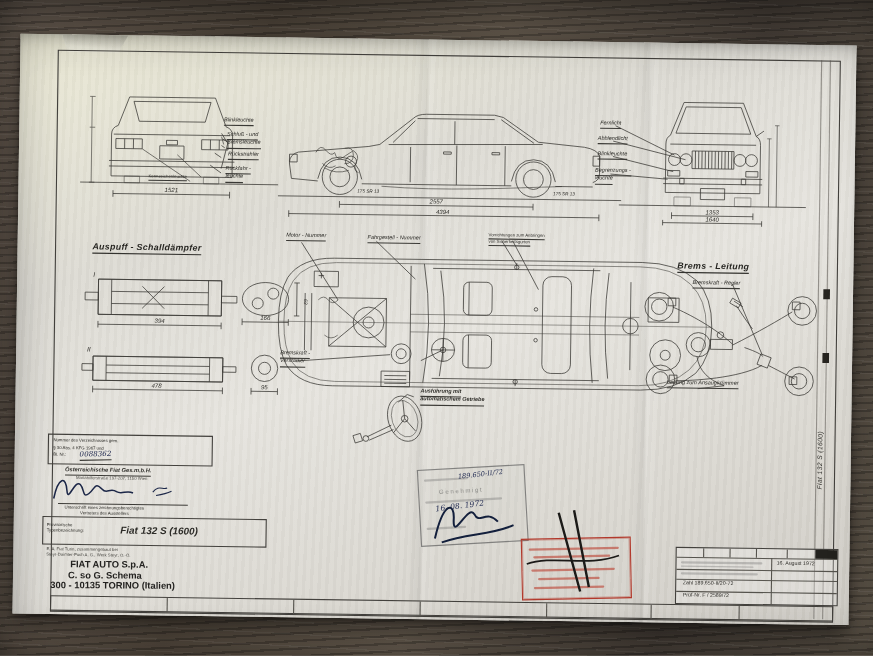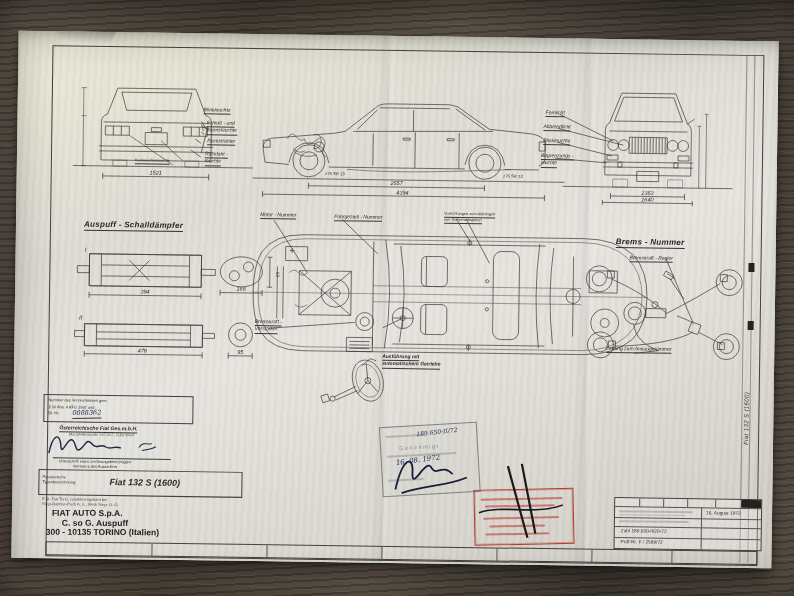--- a/index.html
+++ b/index.html
@@ -240,21 +240,21 @@
     <ellipse cx="48" cy="27" rx="15" ry="21" transform="rotate(-18 48 27)" stroke-width="1.1"></ellipse>
     <ellipse cx="48" cy="27" rx="11.5" ry="17" transform="rotate(-18 48 27)" opacity=".7"></ellipse>
     <circle cx="48" cy="27" r="3"></circle>
     <path d="M48,27 L38,40 M48,27 L58,38 M48,27 L46,10"></path>
     <path d="M36,33 L14,44 M38,37 L16,47"></path>
     <circle cx="13" cy="45.5" r="2.6"></circle>
     <rect x="2" y="42" width="7" height="7" transform="rotate(-18 5 45)"></rect>
     <path d="M42,12 l8,-7 M50,5 l6,2" stroke-width="1"></path>
   </svg>
 
-  <div class="h" style="left:600px;top:198px">Brems - Nummer</div>
+  <div class="h" style="left:600px;top:198px">Brems - Leitung</div>
   <div class="lbl" style="left:614px;top:216px"><span>Bremskraft - Regler</span></div>
   <div class="lbl" style="left:592px;top:307px"><span>Leitung zum Ansaugkrümmer</span></div>
   <svg class="d" style="left:562px;top:212px" width="182" height="112" viewBox="0 0 182 112">
     <circle cx="22" cy="28" r="13"></circle>
       <circle cx="22" cy="28" r="7"></circle>
     <circle cx="152" cy="30" r="13"></circle>
       <circle cx="152" cy="30" r="7"></circle>
     <circle cx="24" cy="94" r="13"></circle>
       <circle cx="24" cy="94" r="7"></circle>
     <circle cx="150" cy="94" r="13"></circle>
@@ -293,22 +293,22 @@
   </svg>
   <div style="position:absolute;left:40px;top:426px;width:118px;height:1px;background:#3c3b37"></div>
   <div class="lbl tiny" style="left:46px;top:428px;text-align:center"><span style="border:none">Unterschrift eines zeichnungsberechtigten</span><br><span style="border:none">Vertreters des Ausstellers</span></div>
 
   <div class="box" style="left:26px;top:438px;width:202px;height:24px">
     <div class="lbl tiny" style="left:3px;top:5px"><span style="border:none">Provisorische</span><br><span style="border:none">Typenbezeichnung:</span></div>
     <div class="lbl" style="left:70px;top:6px;font-weight:bold;font-size:9px"><span style="border:none">Fiat 132 S  (1600)</span></div>
   </div>
   <div class="lbl tiny" style="left:30px;top:466px;opacity:.85"><span style="border:none">E. A. Fiat Turin, zusammengebaut bei</span><br><span style="border:none">Steyr-Daimler-Puch A. G., Werk Steyr, O.-Ö.</span></div>
   <div style="position:absolute;left:34px;top:477px;font:bold 8.5px 'Liberation Sans',sans-serif;color:#232220;line-height:1.12;transform:rotate(-0.5deg)">
-    <div style="margin-left:6px">FIAT AUTO S.p.A.</div>
-    <div style="margin-left:16px">C. so G. Auspuff</div>
+    <div style="margin-left:18px">FIAT AUTO S.p.A.</div>
+    <div style="margin-left:16px">C. so G. Schema</div>
     <div>300 - 10135 TORINO (Italien)</div>
   </div>
 
   <div class="stamp-gray">
     <div class="faintbar" style="left:5px;top:8px;width:40px"></div>
     <div class="lbl ink" style="left:36px;top:3px;font-size:6px;transform:rotate(-3deg)"><span style="border:none">189.650-II/72</span></div>
     <div style="position:absolute;left:18px;top:18px;font:5.5px 'Liberation Sans',sans-serif;color:#8b8b88;letter-spacing:1.5px">Genehmigt</div>
     <div class="faintbar" style="left:5px;top:28px;width:70px"></div>
     <div class="lbl ink" style="left:14px;top:30px;font-size:7px;transform:rotate(-4deg)"><span style="border:none">16. 08. 1972</span></div>
     <div class="faintbar" style="left:5px;top:52px;width:36px"></div>

